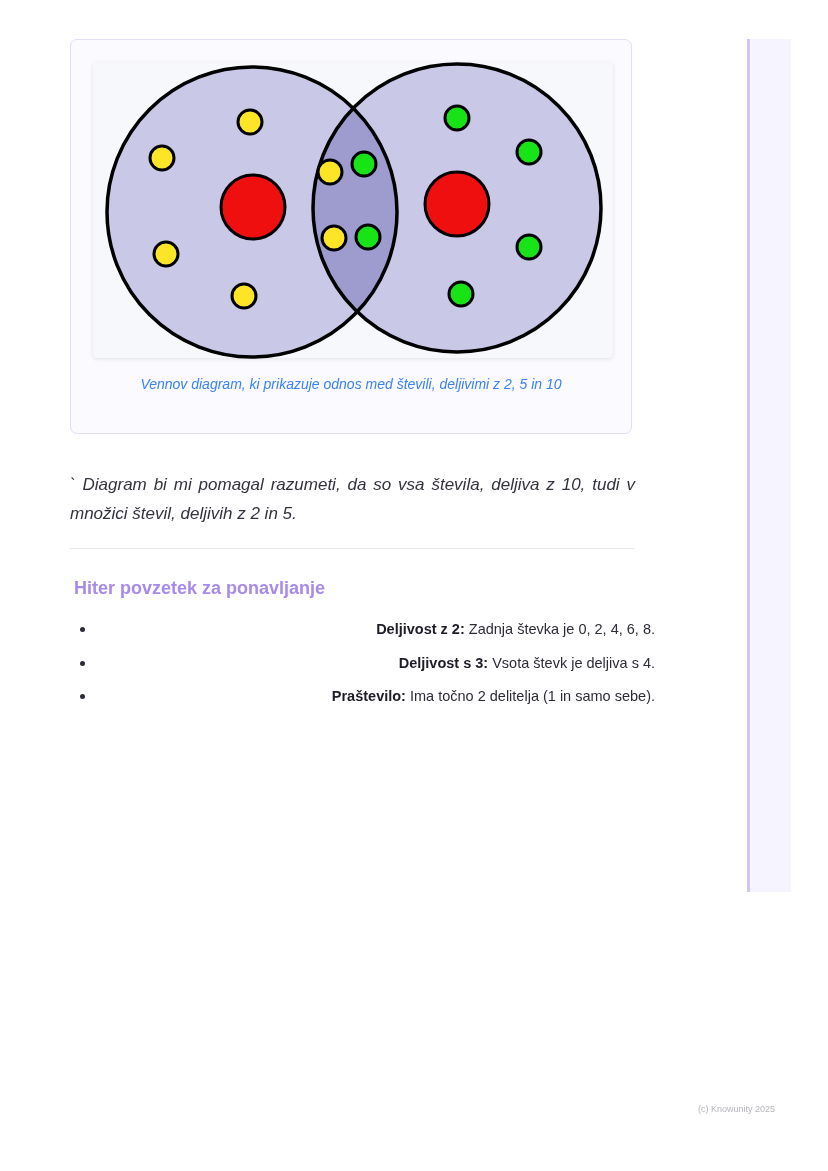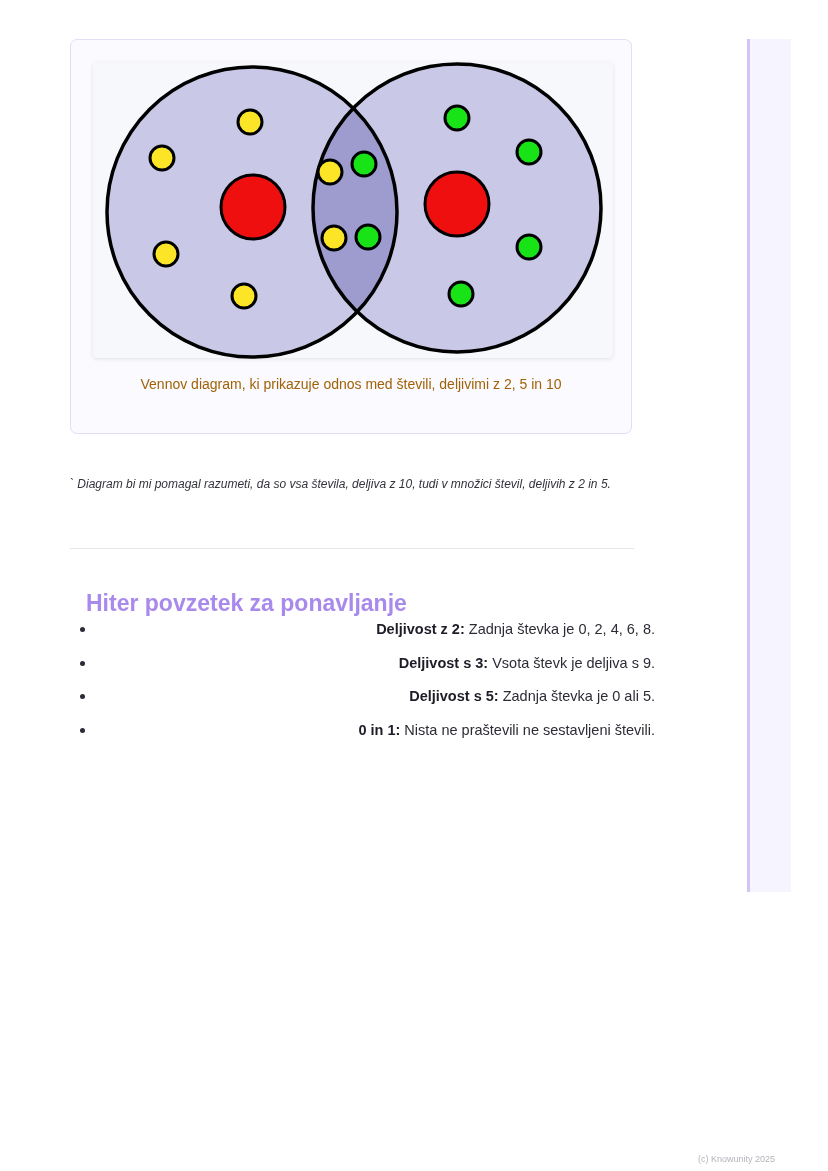--- a/index.html
+++ b/index.html
@@ -16,55 +16,55 @@
   }
   .figure-img {
     position: absolute; left: 22px; top: 22px; width: 520px; height: 296px;
     background: #f7f8fb; border-radius: 4px;
     box-shadow: 0 1px 4px rgba(0,0,0,0.10);
     overflow: visible;
   }
   .figure-img svg { position: absolute; left: -22px; top: -22px; overflow: visible; }
   .caption {
     position: absolute; left: 0; right: 0; top: 336px; text-align: center;
-    font-size: 14px; color: #a16207;
+    font-style: italic; font-size: 14px; color: #3b82f6;
   }
   .note {
     position: absolute; left: 70px; top: 470px; width: 565px;
-    font-style: italic; font-size: 12px; line-height: 29px; color: #33333d;
+    font-style: italic; font-size: 17px; line-height: 29px; color: #33333d;
     text-align: justify; margin: 0;
   }
   .divider {
     position: absolute; left: 70px; top: 548px; width: 564px; height: 0;
     border-top: 1.5px solid #e5e5ea;
   }
   .section-title {
-    position: absolute; left: 70px; top: 574px; margin: 16px;
-    font-size: 23px; font-weight: bold; color: #a889ec;
+    position: absolute; left: 70px; top: 574px; margin: 4px;
+    font-size: 18px; font-weight: bold; color: #a889ec;
   }
   .summary-list {
     position: absolute; left: 70px; top: 618px; margin: 0; padding: 0 0 0 25px;
     list-style: none; width: 560px;
   }
   .summary-list li {
     position: relative; font-size: 14.5px; line-height: 22px; height: 33.6px;
     color: #2c2c36;
     text-align: right;
   }
   .summary-list li::before {
     content: ""; position: absolute; left: -15px; top: 9px;
     width: 5px; height: 5px; border-radius: 50%; background: #2c2c36;
   }
   .summary-list li b { color: #1d1d28; }
   .side-panel {
     position: absolute; left: 747px; top: 39px; width: 44px; height: 853px;
     background: #f6f4fe; border-left: 3.5px solid #d3c4f4; box-sizing: border-box;
   }
   .footer {
-    position: absolute; right: 53px; top: 1154px; font-size: 9px; color: #b4b4bc;
+    position: absolute; right: 53px; top: 1104px; font-size: 9px; color: #b4b4bc;
   }
 </style>
 </head>
 <body>
 
 <div class="figure-card">
   <div class="figure-img">
     <svg id="venn-svg" width="564" height="340" viewBox="70 39 564 340">
       <defs>
         <clipPath id="clip-left">
@@ -98,20 +98,19 @@
 </div>
 
 <p class="note">` Diagram bi mi pomagal razumeti, da so vsa števila, deljiva z 10, tudi v množici števil, deljivih z 2 in 5.</p>
 
 <div class="divider"></div>
 
 <h2 class="section-title">Hiter povzetek za ponavljanje</h2>
 
 <ul class="summary-list">
   <li><b>Deljivost z 2:</b><span> Zadnja števka je 0, 2, 4, 6, 8.</span></li>
-  <li><b>Deljivost s 3:</b><span> Vsota števk je deljiva s 9.</span></li>
-  <li><b>Deljivost s 5:</b><span> Zadnja števka je 0 ali 5.</span></li>
-  <li><b>0 in 1:</b><span> Nista ne praštevili ne sestavljeni števili.</span></li>
+  <li><b>Deljivost s 3:</b><span> Vsota števk je deljiva s 4.</span></li>
+  <li><b>Praštevilo:</b><span> Ima točno 2 delitelja (1 in samo sebe).</span></li>
 </ul>
 
 <div class="side-panel"></div>
 
 <div class="footer">(c) Knowunity 2025</div>
 
 </body></html>

